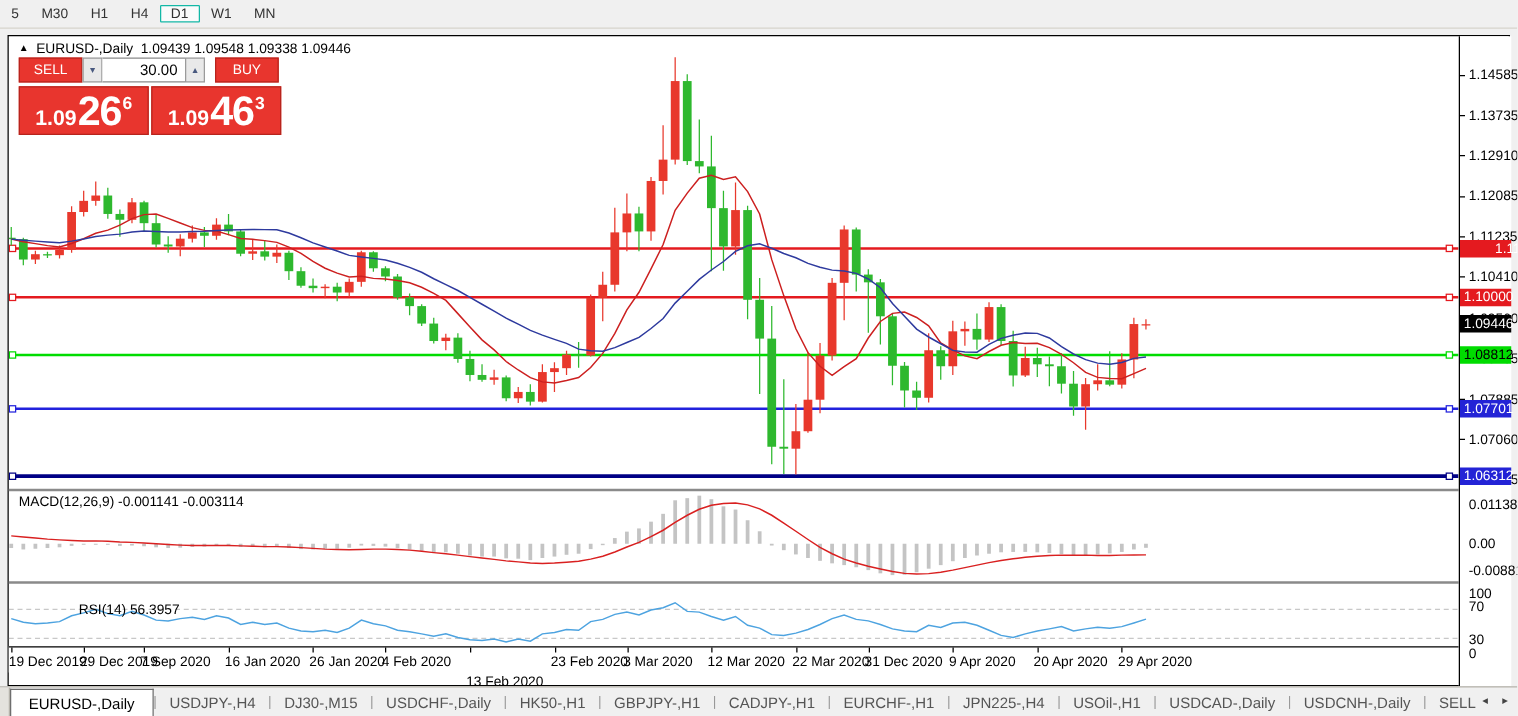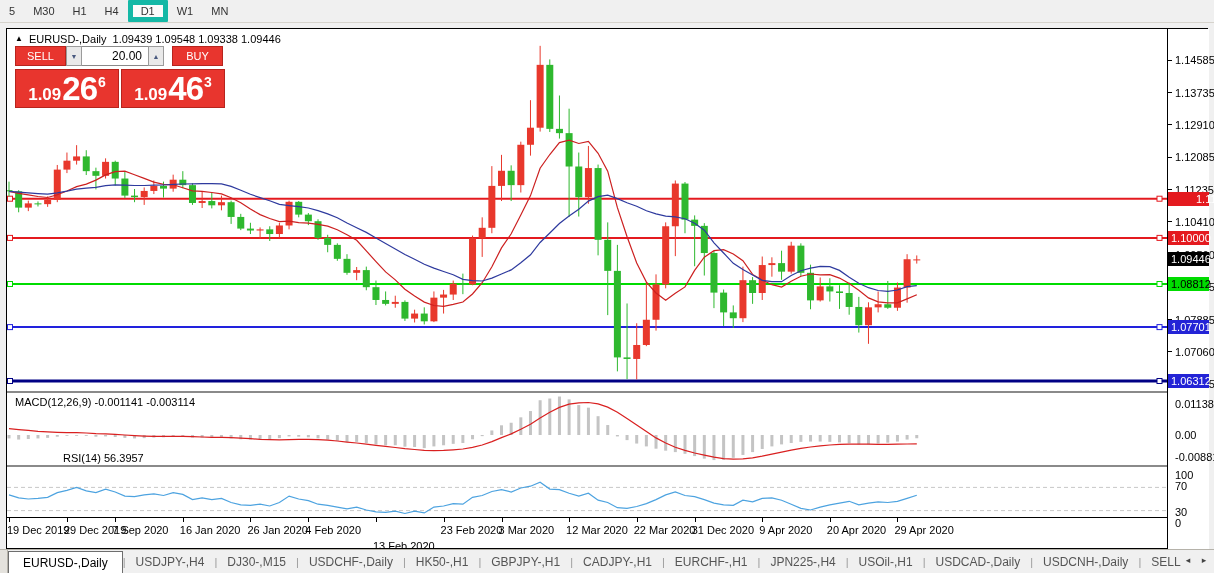--- a/index.html
+++ b/index.html
@@ -1,20 +1,20 @@
 <!DOCTYPE html>
 <html><head>
 <meta charset="utf-8">
 <style>
   html,body{margin:0;padding:0;background:#f0f0f0;font-family:"Liberation Sans",sans-serif;}
   #screen{position:relative;width:1214px;height:573px;background:#f0f0f0;overflow:hidden;}
   
   #toolbar{position:absolute;left:0;top:0;width:1214px;height:22px;background:#f0f0f0;border-bottom:1px solid #d6d3cc;display:flex;align-items:center;}
   .tf-item{font-size:11px;color:#333;padding:2px 9px;cursor:default;}
-  .tf-item.active{background:#fbfbfb;border:5px solid #14b8a6;padding:0 8px;border-radius:1px;}
+  .tf-item.active{background:#fbfbfb;border:1px solid #14b8a6;padding:0 8px;border-radius:1px;}
   
   #chartwin{position:absolute;left:6px;top:28px;width:1202px;height:521px;background:#fff;border:1px solid #000;box-sizing:border-box;}
   #mainpane{position:absolute;left:0;top:0;width:1160px;height:362px;overflow:hidden;}
   #axiscol{position:absolute;left:1160px;top:0;width:41px;height:520px;background:#fff;border-left:1px solid #000;}
   .ptick{position:absolute;left:7px;font-size:11px;color:#000;height:12px;line-height:12px;white-space:nowrap;}
   .ptickmark{position:absolute;left:0;width:4px;height:1px;background:#000;}
   .pbadge{position:absolute;left:0;width:41px;height:14px;font-size:11px;line-height:14px;padding-left:3px;box-sizing:border-box;white-space:nowrap;}
   .hsep{position:absolute;left:0;width:1160px;height:2px;background:#8a8a8a;}
   .ind-label{position:absolute;left:8px;font-size:11px;color:#000;white-space:nowrap;z-index:5;}
   #dateaxis{position:absolute;left:0;top:488px;width:1160px;height:20px;border-top:1px solid #000;background:#fff;}
@@ -66,21 +66,21 @@
       <span>EURUSD-,Daily</span>
       <span>1.09439 1.09548 1.09338 1.09446</span>
     </div>
 
     <div id="tradepanel">
       <div id="tp-row1">
         <div class="tp-btn">SELL</div>
         <div class="spin">
             <span>▼</span>
           </div>
-        <div id="tp-amount">20.00</div>
+        <div id="tp-amount">30.00</div>
         <div class="spin">
             <span>▲</span>
           </div>
         <div id="tp-gap"></div>
         <div class="tp-btn">BUY</div>
       </div>
       <div id="tp-row2">
         <div class="tp-price">
           <span class="tp-small">1.09</span>
           <span class="tp-big">26</span>
@@ -405,21 +405,21 @@
         <rect x="869.63" y="42" width="3" height="8.549999999999997" fill="#c4c4c4"></rect>
         <rect x="879.287" y="42" width="3" height="7.695" fill="#c4c4c4"></rect>
         <rect x="888.944" y="42" width="3" height="6.555" fill="#c4c4c4"></rect>
         <rect x="898.601" y="42" width="3" height="4.560000000000002" fill="#c4c4c4"></rect>
         <rect x="908.258" y="42" width="3" height="3.2490000000000023" fill="#c4c4c4"></rect>
         <polyline points="2.0,35.7 11.7,36.6 21.3,37.4 31.0,38.3 40.6,38.9 50.3,39.4 59.9,39.7 69.6,39.7 79.3,40.0 88.9,40.6 98.6,40.9 108.2,41.4 117.9,42.0 127.5,42.6 137.2,43.1 146.9,43.4 156.5,43.4 166.2,43.4 175.8,43.4 185.5,43.7 195.1,44.0 204.8,44.3 214.5,44.3 224.1,44.6 233.8,45.1 243.4,45.7 253.1,46.3 262.7,46.6 272.4,46.8 282.1,46.6 291.7,46.3 301.4,46.3 311.0,46.6 320.7,47.1 330.3,48.0 340.0,49.1 349.7,50.0 359.3,51.1 369.0,52.3 378.6,53.4 388.3,54.5 397.9,55.7 407.6,56.5 417.3,57.4 426.9,57.7 436.6,57.4 446.2,56.8 455.9,56.0 465.5,54.3 475.2,52.0 484.9,48.6 494.5,44.6 504.2,40.9 513.8,36.3 523.5,31.2 533.1,24.9 542.8,19.2 552.4,14.4 562.1,11.2 571.8,9.8 581.4,9.5 591.1,10.9 600.7,14.1 610.4,19.2 620.0,25.5 629.7,32.0 639.4,38.6 649.0,44.9 658.7,50.0 668.3,54.3 678.0,57.4 687.6,60.0 697.3,62.2 707.0,64.2 716.6,65.7 726.3,66.2 735.9,65.9 745.6,64.8 755.2,63.1 764.9,61.1 774.6,59.1 784.2,57.1 793.9,55.4 803.5,54.0 813.2,52.8 822.8,52.0 832.5,51.4 842.2,51.1 851.8,51.1 861.5,51.1 871.1,51.4 880.8,51.4 890.4,51.1 900.1,51.0 909.8,50.9" fill="none" stroke="#d92020" stroke-width="1.2"></polyline>
       </svg>
 
     <div class="hsep" style="top:436px;"></div>
 
-    <div class="ind-label" style="top:423px;padding-left:48px;">
+    <div class="ind-label" style="top:453px;padding-left:48px;">
       <span>RSI(14)</span>&nbsp;<span>56.3957</span>
     </div>
     <svg id="rsi-svg" width="1160" height="62" style="top:438px;">
         <line x1="0" y1="20.400000000000006" x2="1160" y2="20.400000000000006" stroke="#c8c8c8" stroke-width="1" stroke-dasharray="4,3"></line>
         <line x1="0" y1="43.6" x2="1160" y2="43.6" stroke="#c8c8c8" stroke-width="1" stroke-dasharray="4,3"></line>
         <polyline points="2.0,27.9 11.7,30.8 21.3,32.0 31.0,31.4 40.6,30.3 50.3,25.6 59.9,23.3 69.6,20.4 79.3,23.9 88.9,25.6 98.6,22.1 108.2,25.0 117.9,29.1 127.5,29.7 137.2,27.9 146.9,26.8 156.5,28.5 166.2,25.6 175.8,27.4 185.5,32.6 195.1,30.8 204.8,32.6 214.5,31.4 224.1,35.5 233.8,37.8 243.4,38.4 253.1,37.2 262.7,39.0 272.4,35.5 282.1,29.1 291.7,32.0 301.4,33.7 311.0,37.2 320.7,38.4 330.3,40.1 340.0,41.9 349.7,40.1 359.3,43.0 369.0,44.8 378.6,45.3 388.3,44.2 397.9,46.5 407.6,44.2 417.3,45.9 426.9,40.1 436.6,39.0 446.2,36.6 455.9,37.2 465.5,30.3 475.2,28.5 484.9,24.5 494.5,22.7 504.2,25.0 513.8,21.0 523.5,19.2 533.1,15.2 542.8,22.1 552.4,22.7 562.1,26.2 571.8,29.1 581.4,26.2 591.1,33.2 600.7,35.5 610.4,40.7 620.0,41.3 629.7,39.5 639.4,36.6 649.0,32.6 658.7,27.9 668.3,25.0 678.0,28.5 687.6,29.7 697.3,32.6 707.0,36.1 716.6,37.8 726.3,38.4 735.9,33.2 745.6,34.9 755.2,31.4 764.9,30.8 774.6,33.2 784.2,37.2 793.9,41.3 803.5,43.0 813.2,40.1 822.8,37.8 832.5,36.1 842.2,34.3 851.8,37.8 861.5,36.1 871.1,34.9 880.8,35.5 890.4,34.3 900.1,31.4 909.8,28.3" fill="none" stroke="#4da3e0" stroke-width="1.2"></polyline>
       </svg>
 
     <div id="dateaxis">
         <div class="dtick" style="left:2px;"></div>

